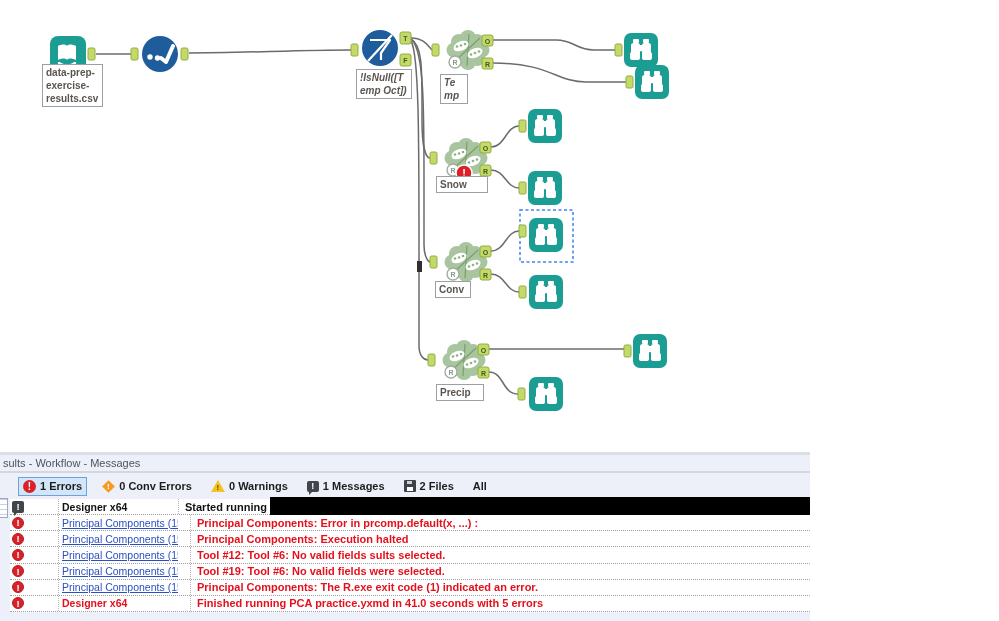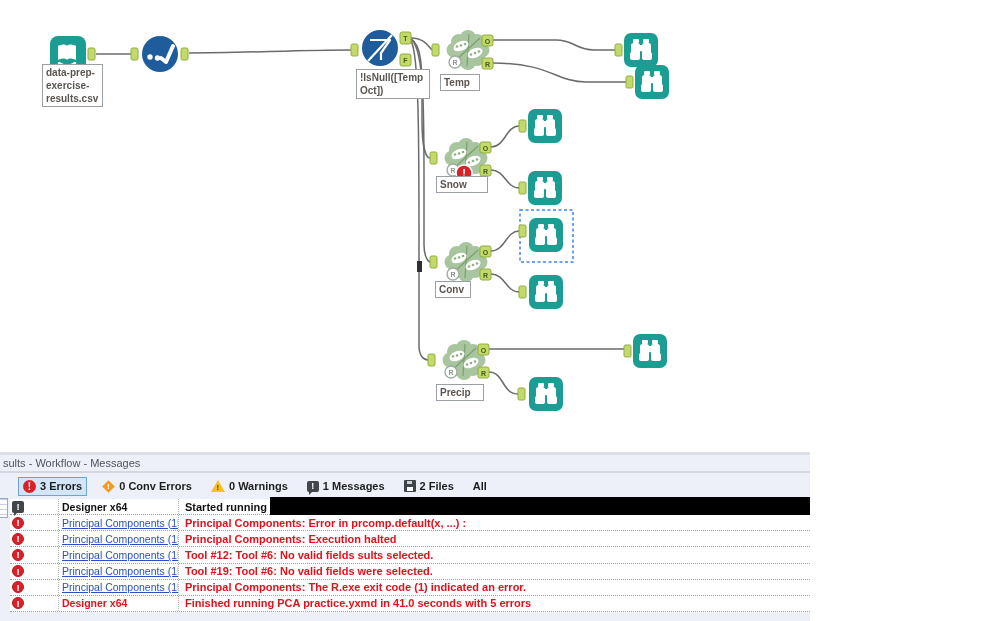--- a/index.html
+++ b/index.html
@@ -54,21 +54,21 @@
   .sev{width:12px;height:12px;display:inline-flex;align-items:center;justify-content:center;
       font-size:9.5px;font-weight:700;color:#fff;flex:none;}
   .sev-error{background:#da2128;border-radius:50%;border:1px solid #b71a20;box-sizing:border-box;}
   .sev-message{background:#41464a;border-radius:2px;position:relative;}
   .sev-message::before{content:"";position:absolute;left:2px;bottom:-3px;width:0;height:0;
       border:3px solid transparent;border-top-color:#41464a;border-left-color:#41464a;}
   .bold-black{font-weight:700;color:#111;}
   .link{color:#2a4fc4;text-decoration:underline;cursor:pointer;}
   .red-bold{color:#e4101c;font-weight:700;}
   .text-bold{font-weight:700;color:#111;}
-  .text-red{font-weight:700;color:#e4101c;}
+  .text-red{font-weight:700;color:#e4101c;margin-left:12px;}
   .redaction{position:absolute;left:270px;top:42px;width:540px;height:18px;background:#000;z-index:5;}
   .bottom-strip{position:absolute;left:0;top:157px;width:810px;height:9px;background:#edf0f9;}
 </style>
 </head>
 <body>
 
 <div id="canvas">
   <svg width="999" height="455">
     <defs>
       <g id="browse">
@@ -240,39 +240,39 @@
     <use href="#anchor-in" x="519" y="286"></use>
     <use href="#browse" x="529" y="275"></use>
     <use href="#anchor-in" x="624" y="345"></use>
     <use href="#browse" x="633" y="334"></use>
     <use href="#anchor-in" x="518" y="388"></use>
     <use href="#browse" x="529" y="377"></use>
   </svg>
 
   
   <div class="tool-label" style="left:42px;top:64px;width:61px;">data-prep-exercise-results.csv</div>
-  <div class="tool-label" style="left:356px;top:69px;width:74px;">!IsNull([Temp Oct])</div>
-  <div class="tool-label" style="left:440px;top:74px;width:40px;">Temp</div>
+  <div class="tool-label" style="left:356px;top:69px;width:56px;font-style:italic;">!IsNull([Temp Oct])</div>
+  <div class="tool-label" style="left:440px;top:74px;width:28px;font-style:italic;">Temp</div>
   <div class="tool-label" style="left:436px;top:176px;width:52px;">Snow</div>
   <div class="tool-label" style="left:435px;top:281px;width:36px;">Conv</div>
   <div class="tool-label" style="left:436px;top:384px;width:48px;">Precip</div>
 </div>
 
 <div id="panel">
   <div class="boundary"></div>
   <div class="panel-title">sults - Workflow - Messages</div>
   <div class="tsep"></div>
   <div class="left-strip">
     <div class="dock-ico"></div>
   </div>
 
   <div class="toolbar">
     <span class="tb-btn selected">
       <span class="tb-err">!</span>
-      <span>3 Errors</span>
+      <span>1 Errors</span>
     </span>
     <span class="tb-btn">
       <span class="tb-conv">
           <span class="rot">!</span>
         </span>
       <span>0 Conv Errors</span>
     </span>
     <span class="tb-btn">
       <span class="tb-warn">!</span>
       <span>0 Warnings</span>

